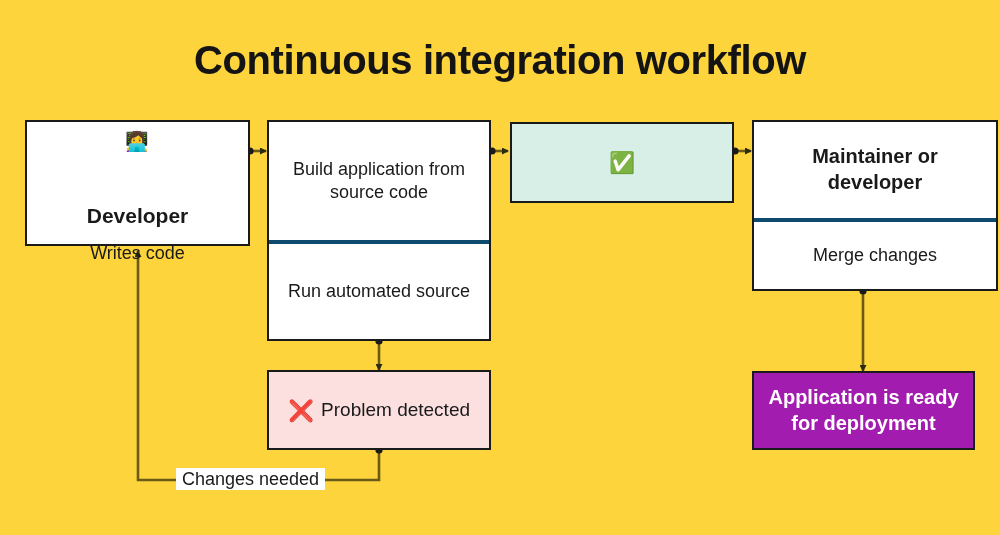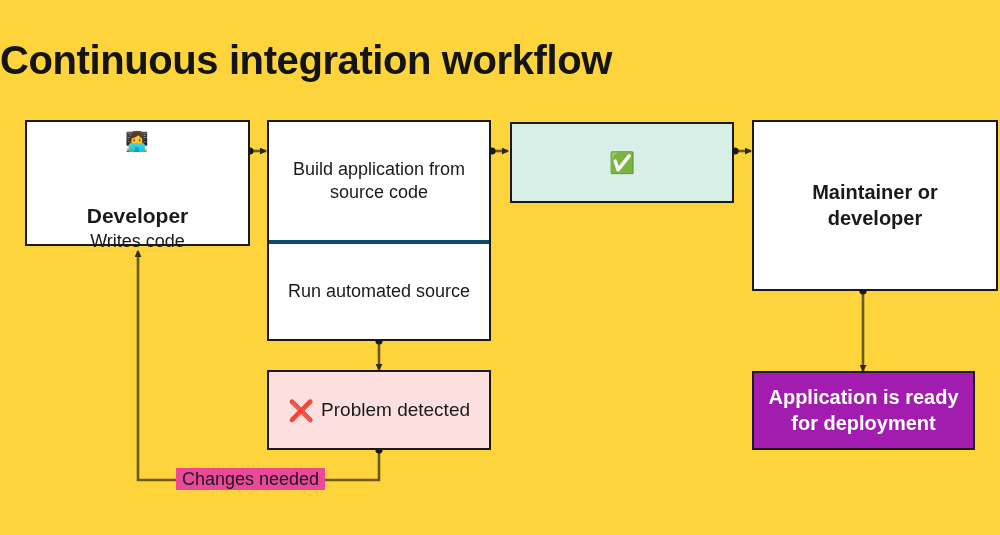--- a/index.html
+++ b/index.html
@@ -18,21 +18,21 @@
     width: 1000px;
     height: 535px;
   }
 
   
   #title {
     position: absolute;
     left: 0;
     top: 38px;
     width: 1000px;
-    text-align: left;
+    text-align: center;
     font-size: 40px;
     font-weight: bold;
     color: #141414;
     letter-spacing: -0.4px;
     font-family: "Liberation Sans", sans-serif;
   }
 
   
   .node {
     position: absolute;
@@ -75,20 +75,21 @@
     font-weight: bold;
     font-size: 21px;
     display: block;
     line-height: 1.3;
     margin-top: 48px;
   }
   .dev-sub {
     font-size: 18px;
     display: block;
     line-height: 1.35;
+    margin-top: 12px;
   }
 
   
   .node.mint { background: #D7EFE6; }
   .node.pink { background: #FBE0DF; }
   .node.green { background: #a21caf; }
   .node.green .row {
     color: #FFFFFF;
     font-weight: bold;
     font-size: 20px;
@@ -118,21 +119,21 @@
     pointer-events: none;
   }
 
   
   #changes-label {
     position: absolute;
     left: 176px;
     top: 468px;
     font-size: 18px;
     color: #1a1a1a;
-    background: #ec4899;
+    background: #ffffff;
     padding: 0 6px;
     line-height: 22px;
     white-space: nowrap;
   }
 </style>
 </head>
 <body>
 
 <div id="canvas">
 
@@ -175,20 +176,21 @@
   </div>
 
   <div class="node mint" style="left:510px; top:122px; width:224px; height:81px;">
     <div class="row status-row">
       <span class="status-glyph">✅</span>
     </div>
   </div>
 
   <div class="node" style="left:752px; top:120px; width:246px; height:171px;">
     <div class="row bold">Maintainer or developer</div>
+    <div class="row">Merge changes</div>
   </div>
 
   <div class="node pink" style="left:267px; top:370px; width:224px; height:80px;">
     <div class="row status-row">
       <span class="status-glyph">❌</span>
       <span class="status-text">Problem detected</span>
     </div>
   </div>
 
   <div class="node green" style="left:752px; top:371px; width:223px; height:79px;">

